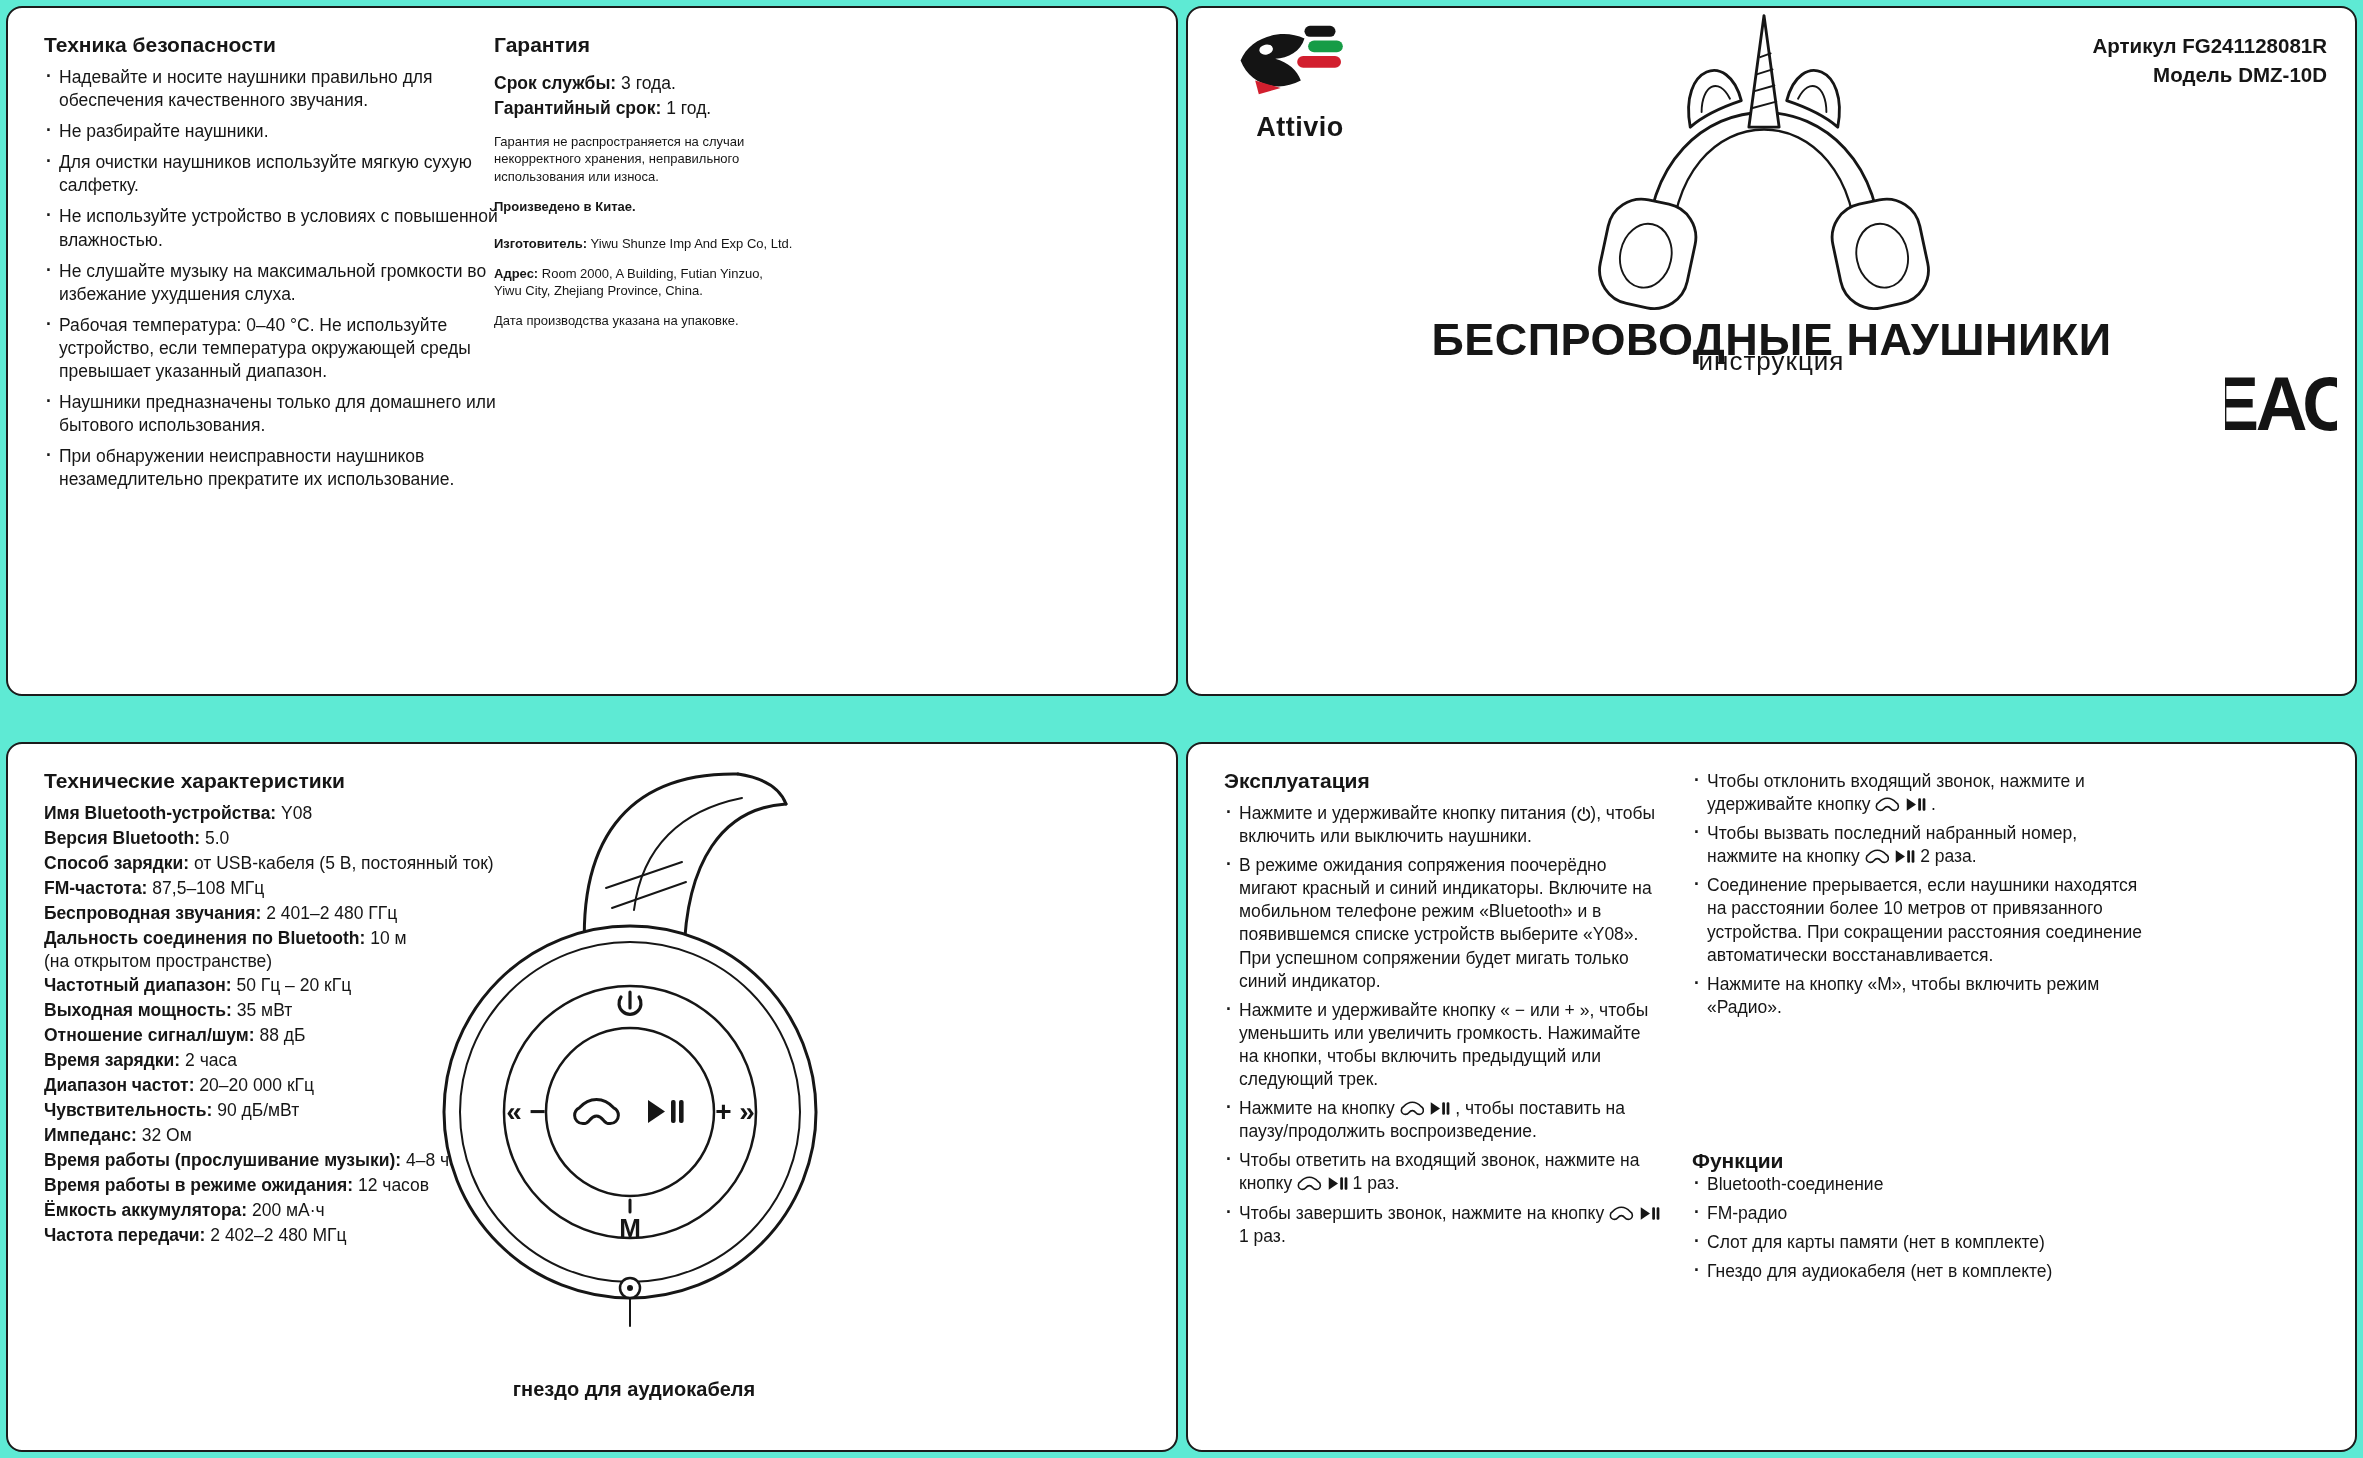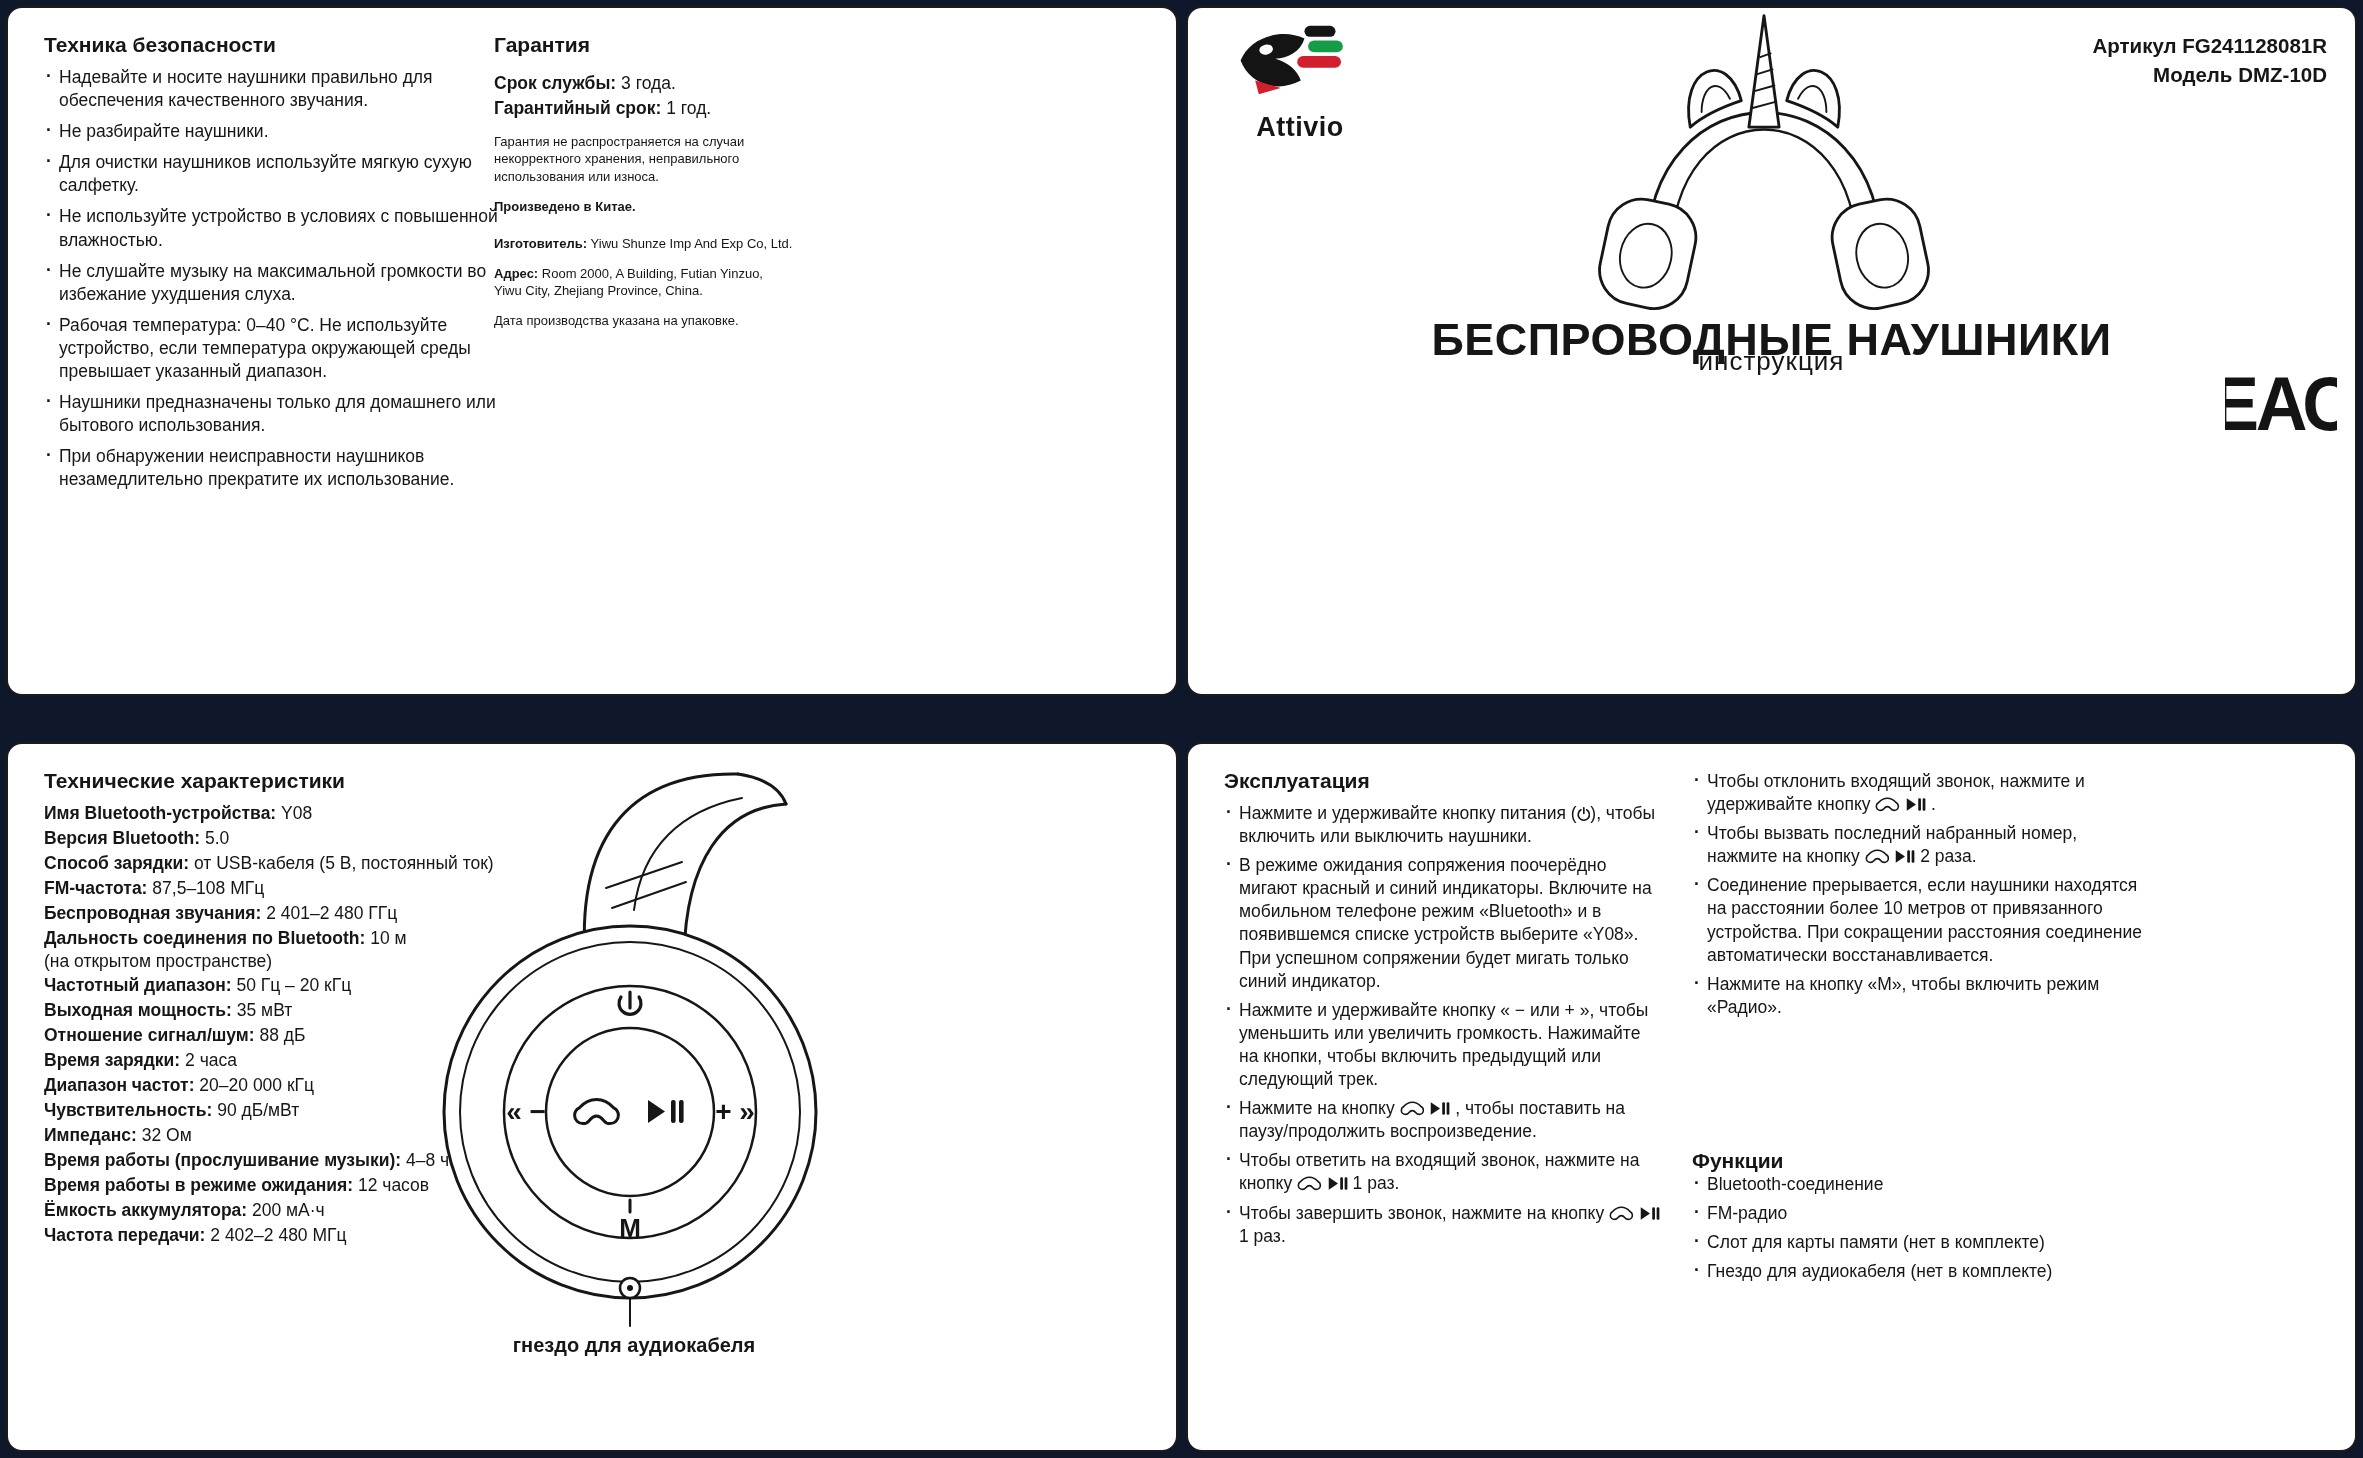--- a/index.html
+++ b/index.html
@@ -2,21 +2,21 @@
 <html><head>
 <meta charset="utf-8">
 <style>
   * { margin:0; padding:0; box-sizing:border-box; }
   html,body { background:#fff; }
   body {
     width:2363px; height:1458px;
     font-family:"Liberation Sans","DejaVu Sans",sans-serif;
     color:#161616;
   }
-  .sheet { position:relative; width:2363px; height:1458px; background:#0f172a; }
+  .sheet { position:relative; width:2363px; height:1458px; background:#5eead4; }
   .panel { position:absolute; background:#fff; border:2.5px solid #1b1b1b; border-radius:16px; }
   #panel-safety    { left:6px;    top:6px;   width:1172px; height:690px; }
   #panel-cover     { left:1186px; top:6px;   width:1171px; height:690px; }
   #panel-specs     { left:6px;    top:742px; width:1172px; height:710px; }
   #panel-operation { left:1186px; top:742px; width:1171px; height:710px; }
 
   .h { font-size:21px; font-weight:700; line-height:1.2; }
   .abs { position:absolute; }
 
   .bullets { list-style:none; }
@@ -31,21 +31,21 @@
   
   .article-block { text-align:right; font-weight:700; font-size:20.5px; line-height:1.4; }
   .cover-title { width:100%; text-align:center; font-size:45px; font-weight:800; letter-spacing:0.5px; }
   .cover-subtitle { width:100%; text-align:center; font-size:26px; font-weight:500; letter-spacing:1px; }
   .cover-thanks { width:100%; text-align:center; font-size:18px; line-height:1.36; white-space:pre-line; }
   .brand-text { text-align:center; font-size:27px; font-weight:700; letter-spacing:0.5px; }
 
   
   .spec-line { font-size:17.5px; line-height:1.31; margin-bottom:2px; white-space:pre-line; }
   .spec-line b { font-weight:700; }
-  .jack-label { font-size:20px; font-weight:700; text-align:center; }
+  .jack-label { font-size:20px; font-weight:700; text-align:center;margin-top:44px; }
 
   
   .ops .bullets li { margin-bottom:6px; }
   .ic { display:inline-block; vertical-align:-2px; line-height:0; }
   .ic svg { height:15px; width:auto; display:inline-block; }
 
   svg text { font-family:"Liberation Sans","DejaVu Sans",sans-serif; }
 </style>
 </head>
 <body>

